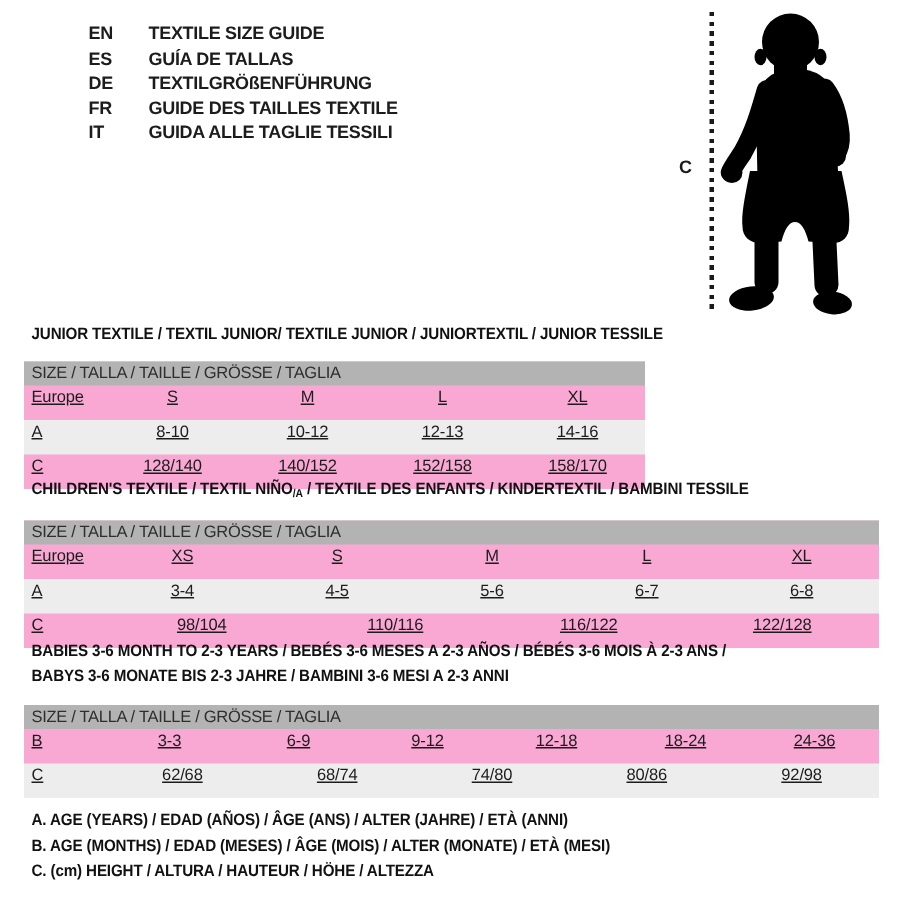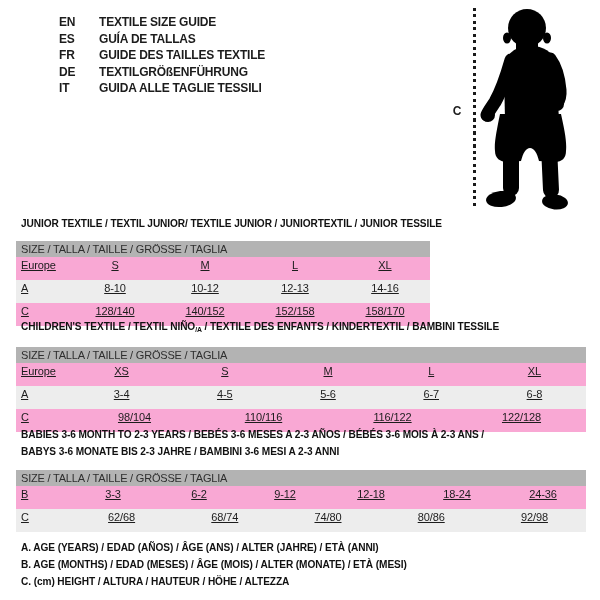--- a/index.html
+++ b/index.html
@@ -53,26 +53,26 @@
 <div class="abs lang-list">
   <div class="lang-row">
     <span class="lang-code">EN</span>
     <span class="lang-label">TEXTILE SIZE GUIDE</span>
   </div>
   <div class="lang-row">
     <span class="lang-code">ES</span>
     <span class="lang-label">GUÍA DE TALLAS</span>
   </div>
   <div class="lang-row">
+    <span class="lang-code">DE</span>
+    <span class="lang-label">TEXTILGRÖßENFÜHRUNG</span>
+  </div>
+  <div class="lang-row">
     <span class="lang-code">FR</span>
     <span class="lang-label">GUIDE DES TAILLES TEXTILE</span>
-  </div>
-  <div class="lang-row">
-    <span class="lang-code">DE</span>
-    <span class="lang-label">TEXTILGRÖßENFÜHRUNG</span>
   </div>
   <div class="lang-row">
     <span class="lang-code">IT</span>
     <span class="lang-label">GUIDA ALLE TAGLIE TESSILI</span>
   </div>
 </div>
 
 <div class="abs height-line"></div>
 <div class="abs figure-label">C</div>
 
@@ -160,21 +160,21 @@
 <div class="abs cond t-title2" style="left:21px;top:426px;">
   <div>BABIES 3-6 MONTH TO 2-3 YEARS / BEBÉS 3-6 MESES A 2-3 AÑOS / BÉBÉS 3-6 MOIS À 2-3 ANS /</div>
   <div>BABYS 3-6 MONATE BIS 2-3 JAHRE / BAMBINI 3-6 MESI A 2-3 ANNI</div>
 </div>
 <div class="abs t-box" style="left:16px;top:470px;width:570px;">
   <div class="t-sizebar">SIZE / TALLA / TAILLE / GRÖSSE / TAGLIA</div>
   <div class="t-rows">
       <div class="trow">
         <div class="tlabel">B</div>
         <div class="tcell">3-3</div>
-        <div class="tcell">6-2</div>
+        <div class="tcell">6-9</div>
         <div class="tcell">9-12</div>
         <div class="tcell">12-18</div>
         <div class="tcell">18-24</div>
         <div class="tcell">24-36</div>
       </div>
       <div class="trow alt">
         <div class="tlabel">C</div>
         <div class="tcell">62/68</div>
         <div class="tcell">68/74</div>
         <div class="tcell">74/80</div>

